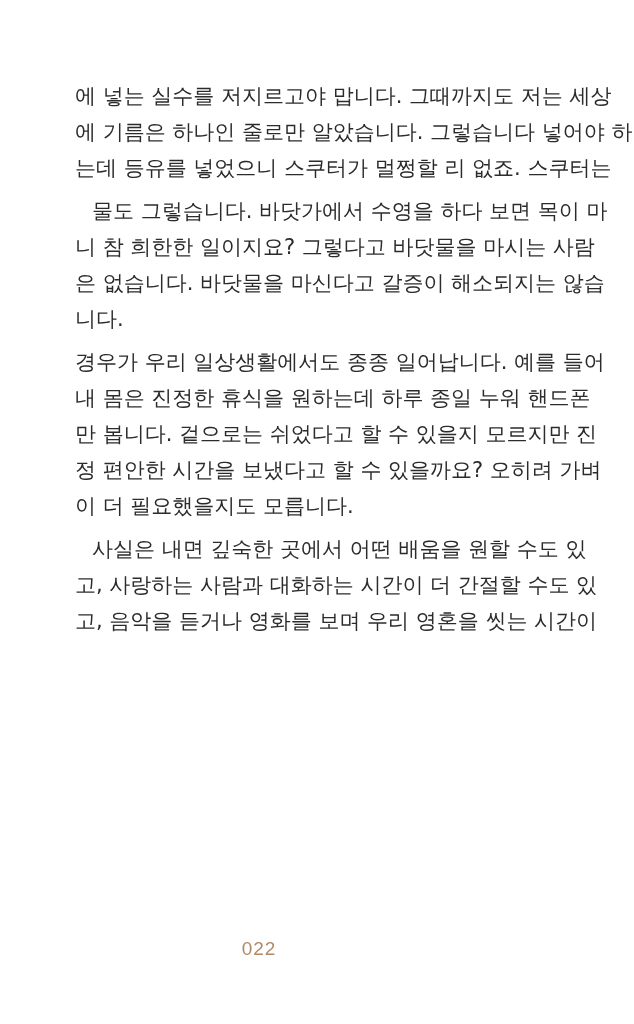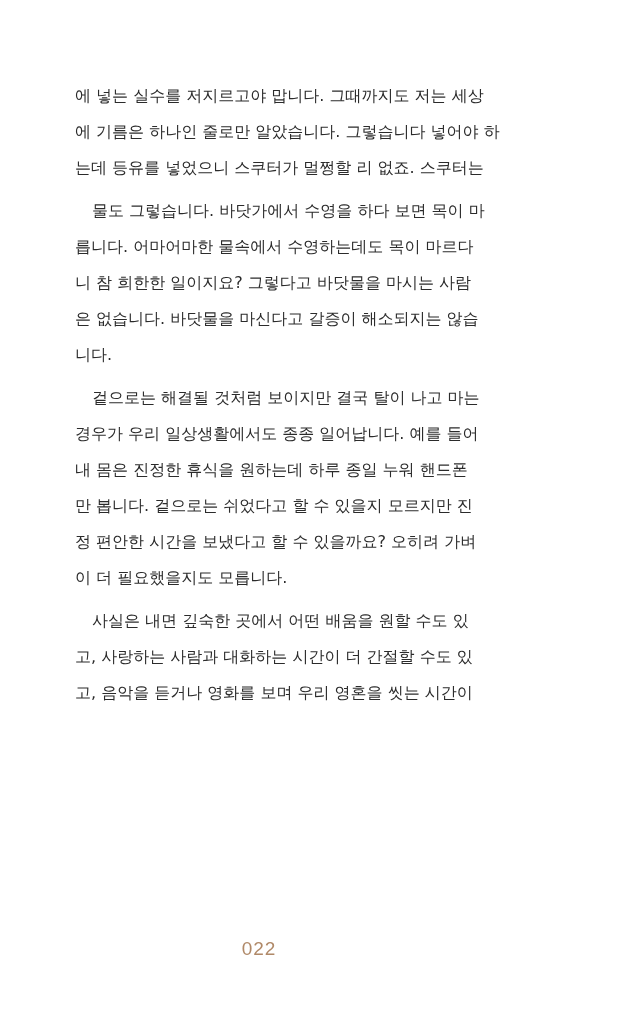--- a/index.html
+++ b/index.html
@@ -25,21 +25,21 @@
     .body-text {
       position: absolute;
       left: 75px;
       top: 78px;
       width: 420px;
     }
     .line {
       display: block;
       height: 36px;
       line-height: 36px;
-      font-size: 16px;
+      font-size: 21px;
       white-space: nowrap;
       letter-spacing: 0px;
       color: #2b2b2b;
     }
     .para-gap {
       height: 7px;
     }
     .indent {
       padding-left: 17px;
     }
@@ -63,29 +63,27 @@
 
     <div>
       <span class="line">에 넣는 실수를 저지르고야 맙니다. 그때까지도 저는 세상</span>
       <span class="line">에 기름은 하나인 줄로만 알았습니다. 그렇습니다 넣어야 하</span>
       <span class="line">는데 등유를 넣었으니 스쿠터가 멀쩡할 리 없죠. 스쿠터는</span>
     </div>
     <div class="para-gap"></div>
 
     <div>
       <span class="line indent">물도 그렇습니다. 바닷가에서 수영을 하다 보면 목이 마</span>
-      <span class="line">릅니다. 어마어마한 물속에서 수영하는데도 목이 마르다</span>
       <span class="line">니 참 희한한 일이지요? 그렇다고 바닷물을 마시는 사람</span>
       <span class="line">은 없습니다. 바닷물을 마신다고 갈증이 해소되지는 않습</span>
       <span class="line">니다.</span>
     </div>
     <div class="para-gap"></div>
 
     <div>
-      <span class="line indent">겉으로는 해결될 것처럼 보이지만 결국 탈이 나고 마는</span>
       <span class="line">경우가 우리 일상생활에서도 종종 일어납니다. 예를 들어</span>
       <span class="line">내 몸은 진정한 휴식을 원하는데 하루 종일 누워 핸드폰</span>
       <span class="line">만 봅니다. 겉으로는 쉬었다고 할 수 있을지 모르지만 진</span>
       <span class="line">정 편안한 시간을 보냈다고 할 수 있을까요? 오히려 가벼</span>
       <span class="line">이 더 필요했을지도 모릅니다.</span>
     </div>
     <div class="para-gap"></div>
 
     <div>
       <span class="line indent">사실은 내면 깊숙한 곳에서 어떤 배움을 원할 수도 있</span>

